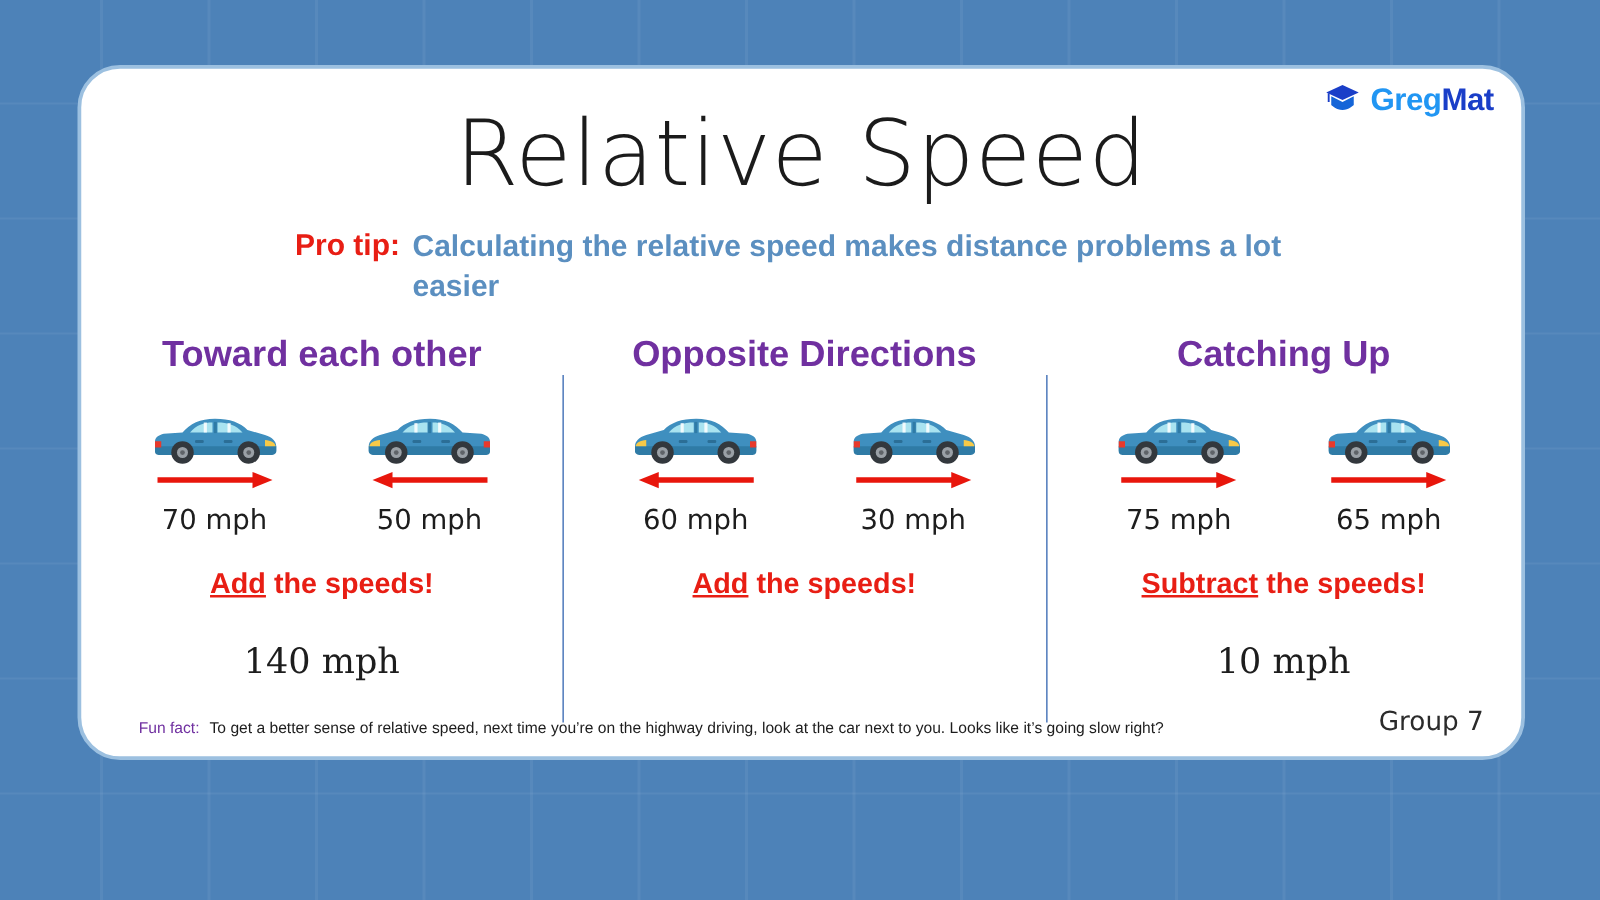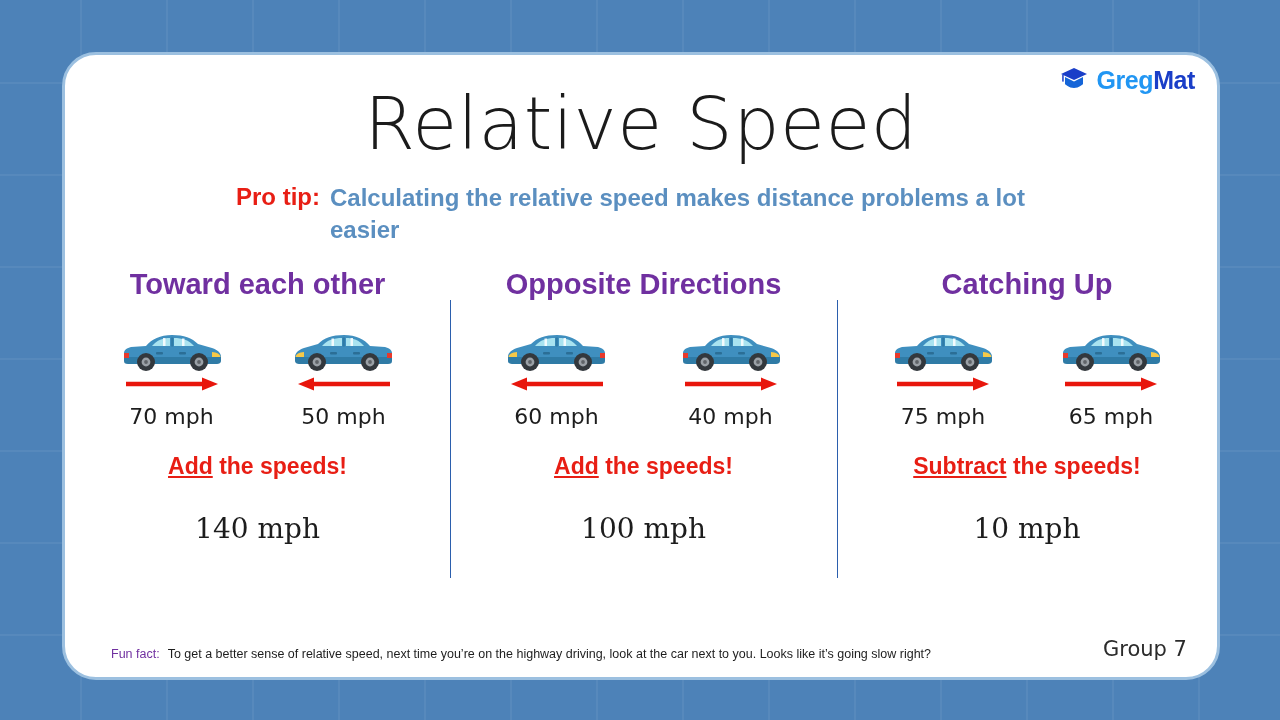--- a/index.html
+++ b/index.html
@@ -26,21 +26,21 @@
       linear-gradient(to bottom, rgba(255,255,255,0.055) 2px, transparent 2px);
     background-size: 86px 92px;
     background-position: -6px -10px;
   }
 
   #slide-card {
     position: absolute;
     left: 62px;
     top: 52px;
     width: 1158px;
-    height: 628px;
+    height: 556px;
     background: #ffffff;
     border-radius: 34px;
     border: 3px solid #9cc0e0;
     overflow: hidden;
   }
 
   
   #brand-logo {
     position: absolute;
     right: 22px;
@@ -361,28 +361,27 @@
               <circle cx="83" cy="35" r="4.4" fill="#9aa0a6"></circle>
               <circle cx="83" cy="35" r="1.9" fill="#5f6368"></circle>
             </svg>
           </div>
           <div class="arrow-wrap">
             <svg width="96" height="16" viewBox="0 0 96 16">
               <line x1="2" y1="8" x2="80" y2="8" stroke="#e8160c" stroke-width="4.5"></line>
               <path d="M78 1.5 L94 8 L78 14.5 Z" fill="#e8160c"></path>
             </svg>
           </div>
-          <div class="speed-label">40 mph</div>
+          <div class="speed-label">30 mph</div>
         </div>
       </div>
 
       <div class="operation">
         <span class="op-verb">Add</span><span> the speeds!</span>
       </div>
-      <div class="result">100 mph</div>
     </div>
 
     <div class="column col-3">
       <div class="col-heading">Catching Up</div>
       <div class="car-row">
 
         <div class="car-unit">
           <div class="car-art">
             <svg width="112" height="46" viewBox="0 0 112 46">
               <ellipse cx="56" cy="42" rx="50" ry="2.2" fill="#ffffff"></ellipse>

